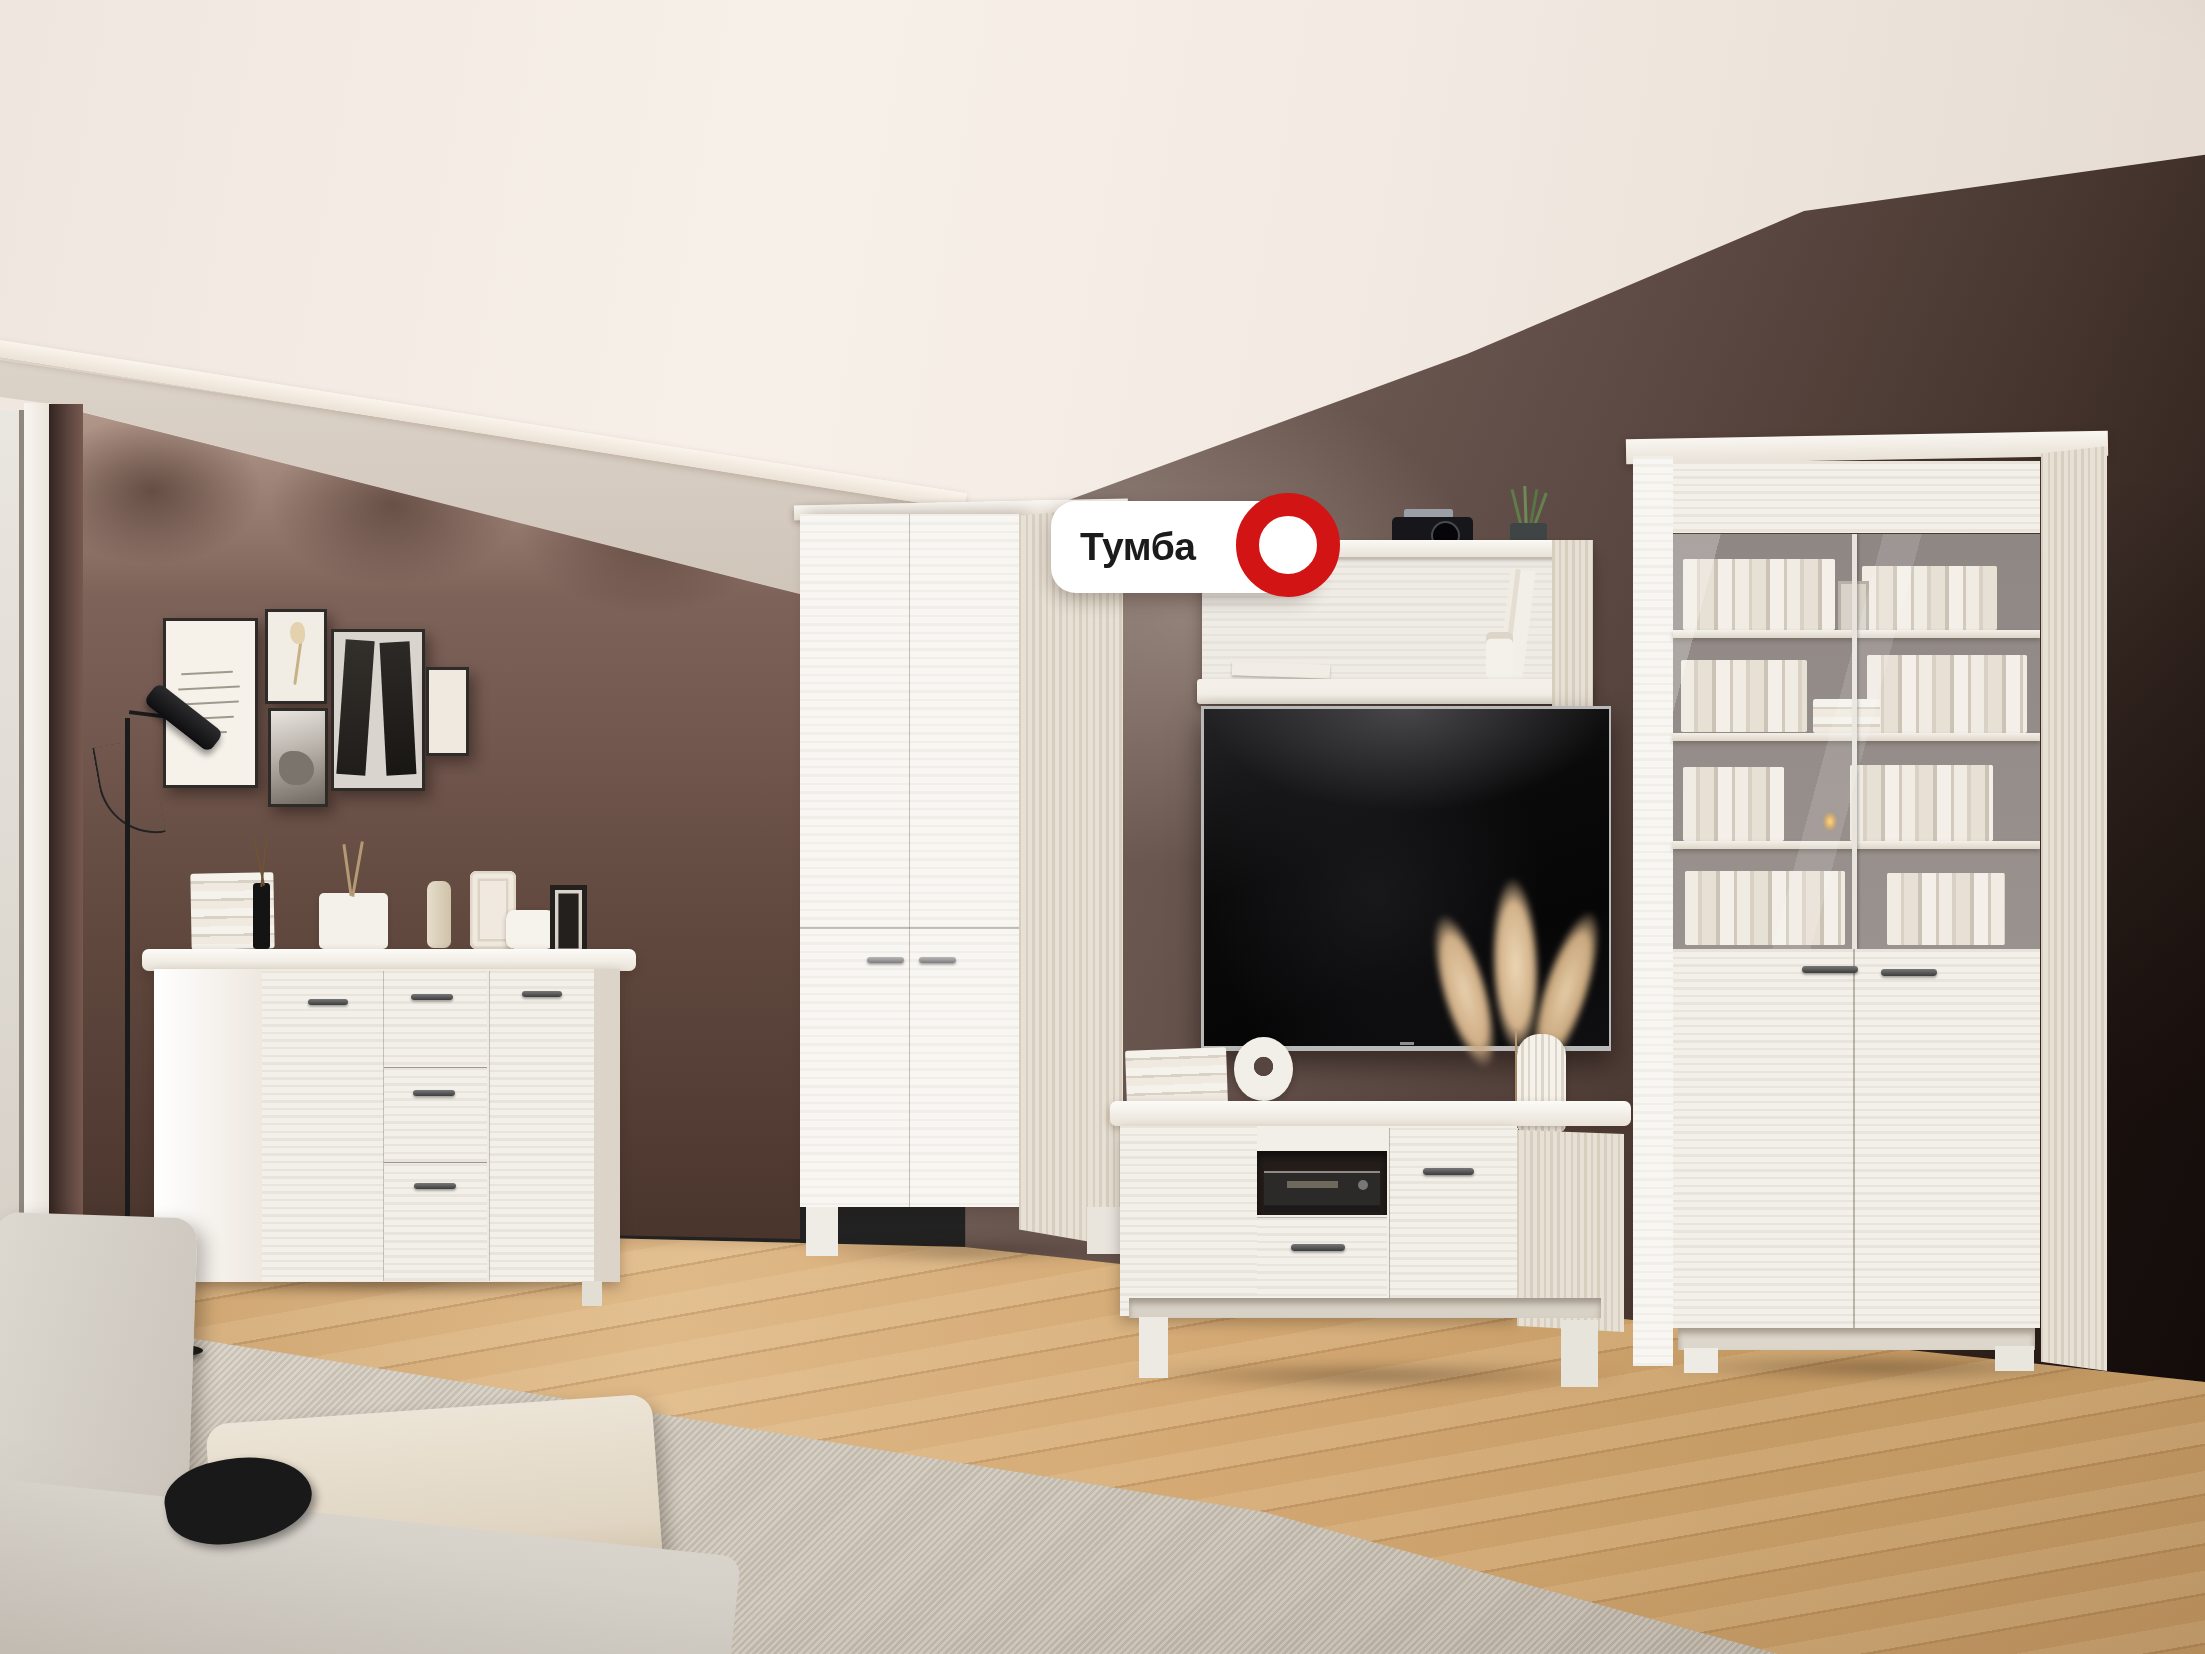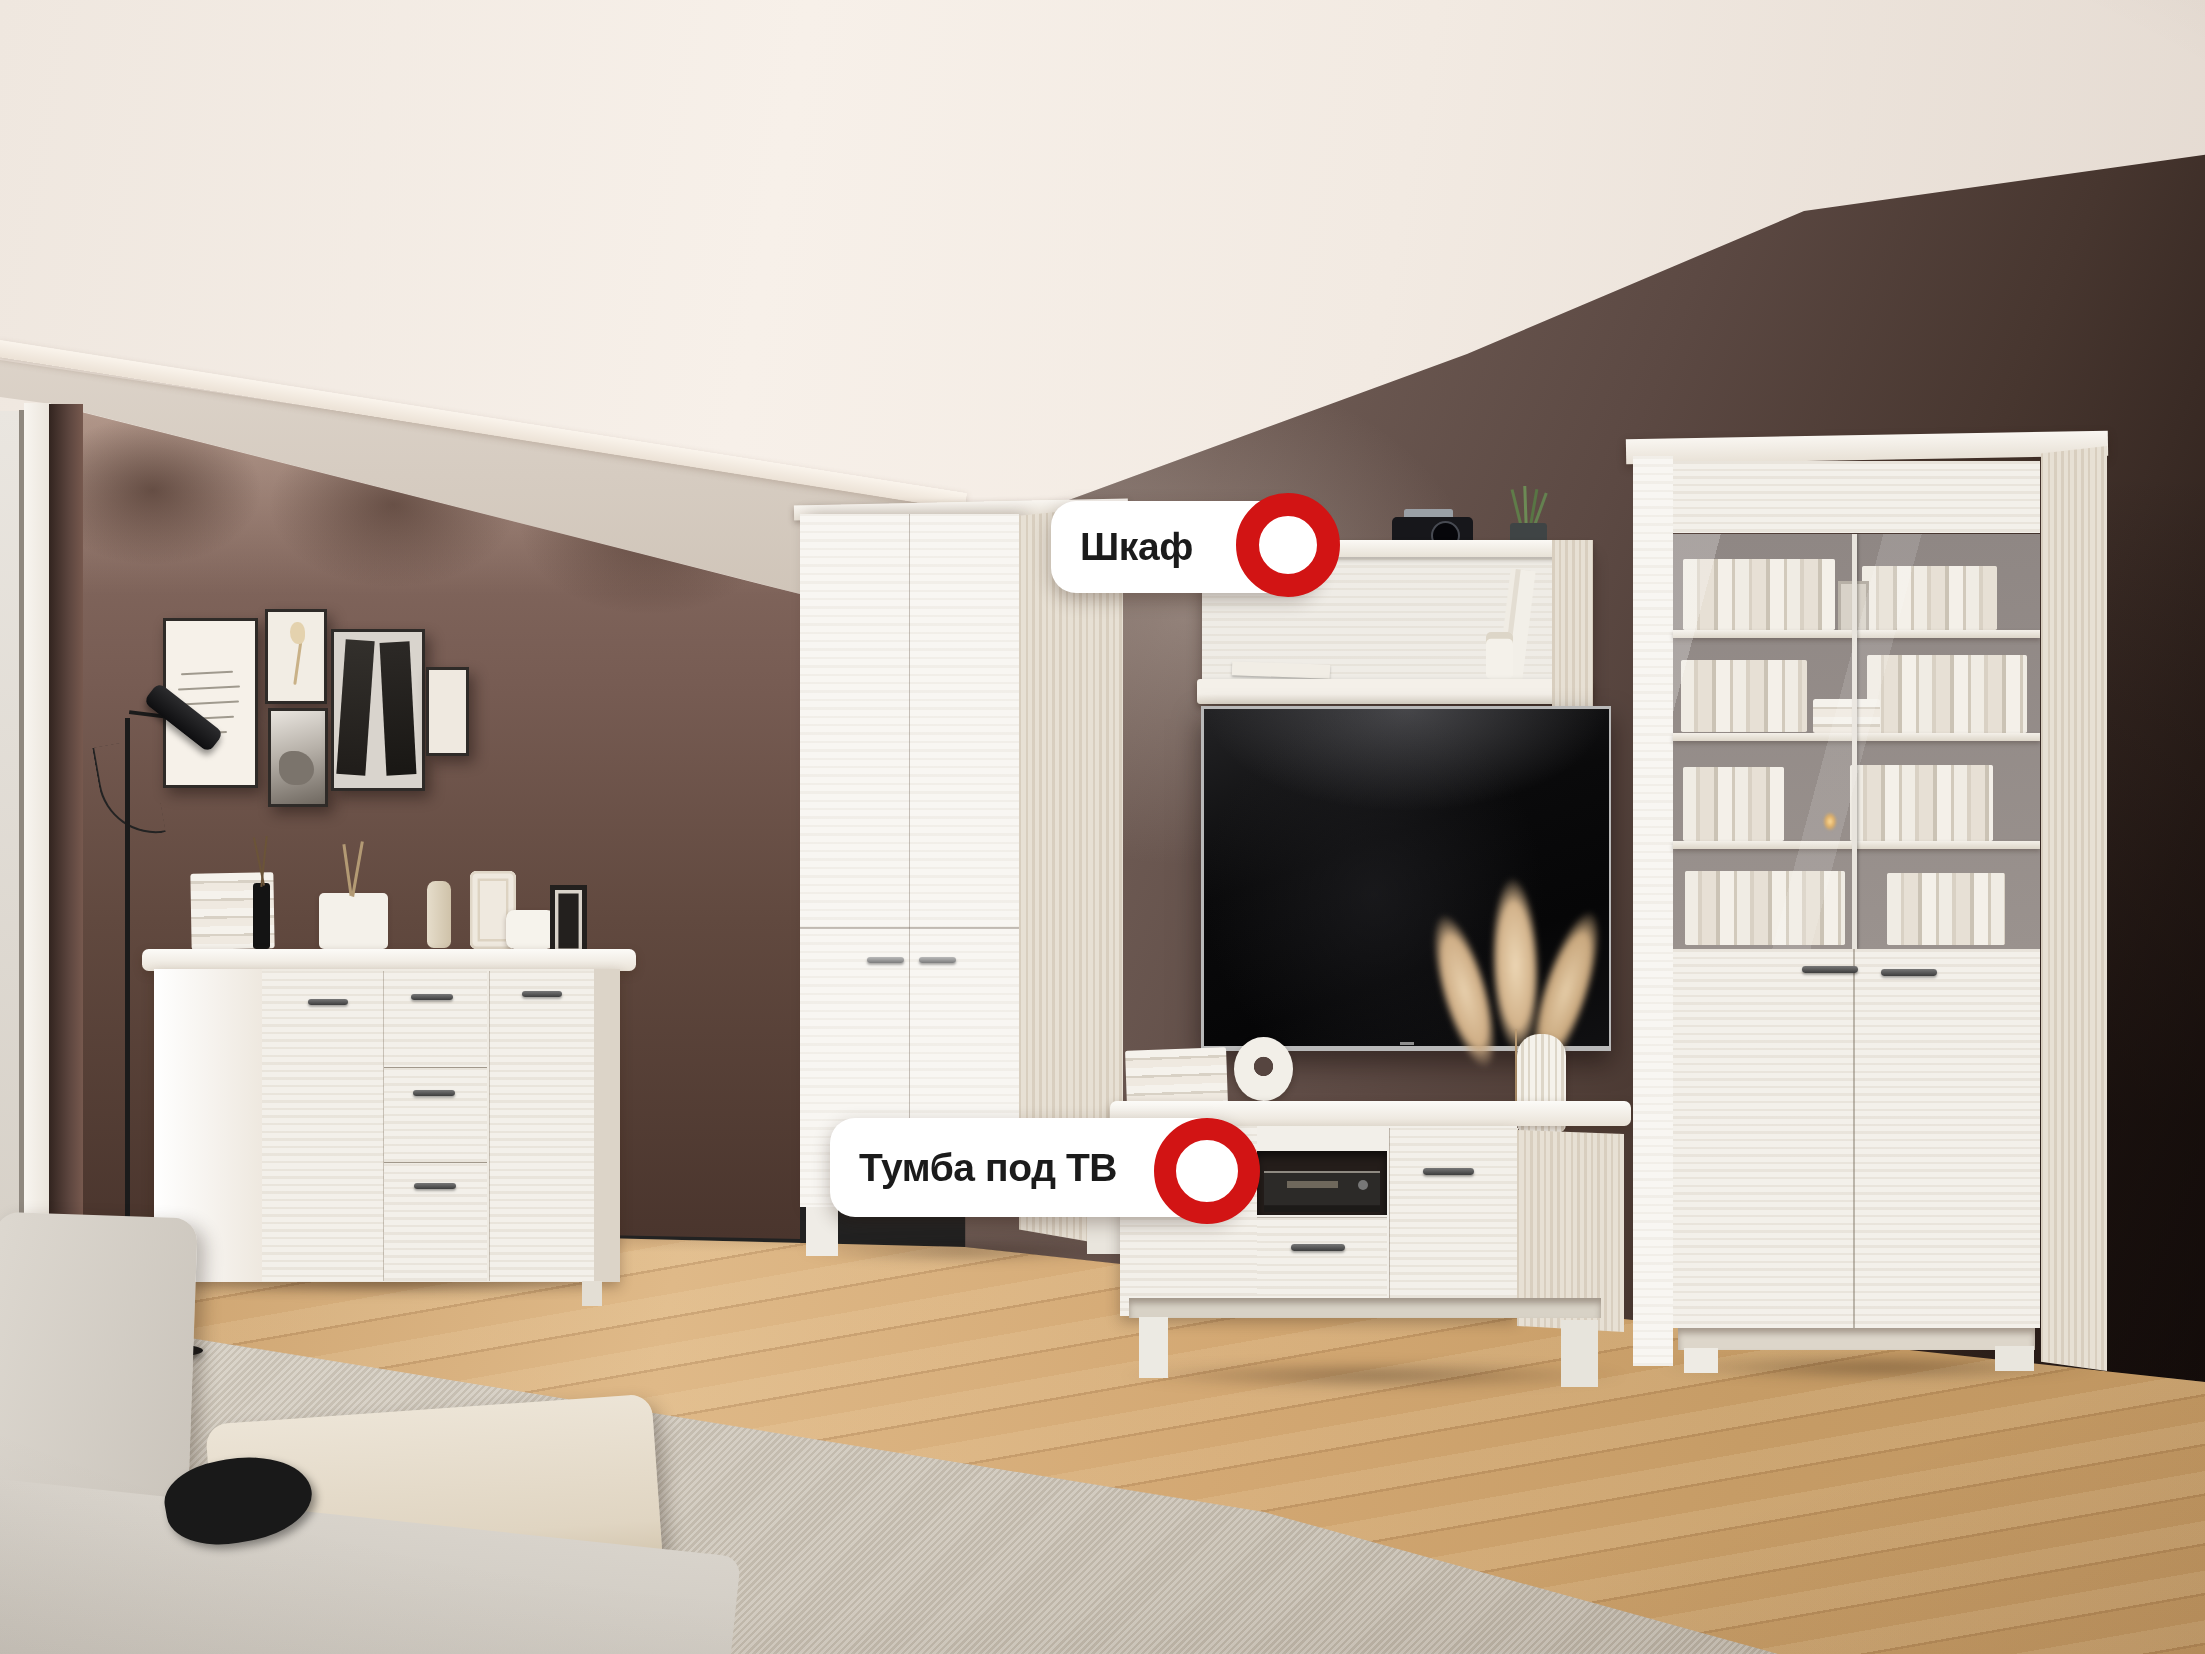--- a/index.html
+++ b/index.html
@@ -257,22 +257,18 @@
   </div>
 
   <div class="abs" style="left:-11.8px;top:1215px;width:202px;height:455px;background:linear-gradient(105deg,#ddd8d0,#c7c1b8);border-radius:23.6px;transform:rotate(2deg);box-shadow:8.4px 6.7px 18.5px rgba(40,25,15,.3);"></div>
   <div class="abs" style="left:211px;top:1409px;width:447px;height:181px;background:linear-gradient(180deg,#ece4d6 0%,#e0d5c2 70%,#cdbfa6 100%);border-radius:22px;transform:rotate(-4deg);box-shadow:6.7px 8.4px 17px rgba(40,25,15,.3);"></div>
   <div class="abs" style="left:-25px;top:1517px;width:758px;height:194px;background:linear-gradient(180deg,#d8d3cb,#c9c4bb);border-radius:18.5px;transform:rotate(6deg);"></div>
   <div class="abs" style="left:165px;top:1458px;width:147px;height:84px;background:#191919;border-radius:46% 60% 52% 50%;transform:rotate(-10deg);box-shadow:3.4px 5px 8.4px rgba(0,0,0,.4);"></div>
 
   <div class="abs vignette" style="left:0;top:0;width:2205px;height:1654px;"></div>
 
   <div class="abs pill" style="left: 1051px; top: 501px; width: 237px; height: 92px; padding-left: 29px; background: rgb(255, 255, 255);">
-    <span style="color: rgb(27, 27, 27);">Шкаф</span>
+    <span style="color: rgb(27, 27, 27);">Тумба</span>
     <div class="abs donut" style="left: 185px; top: -7.6px; width: 104px; height: 104px; border-width: 23px; border-color: rgb(210, 20, 20);"></div>
   </div>
-  <div class="abs pill" style="left: 830px; top: 1118px; width: 378px; height: 99px; padding-left: 29px; background: rgb(255, 255, 255);">
-    <span style="color: rgb(27, 27, 27);">Тумба под ТВ</span>
-    <div class="abs donut" style="left: 324px; top: 0px; width: 106px; height: 106px; border-width: 22px; border-color: rgb(210, 20, 20);"></div>
-  </div>
 
 </div>
 
 
 </body></html>

